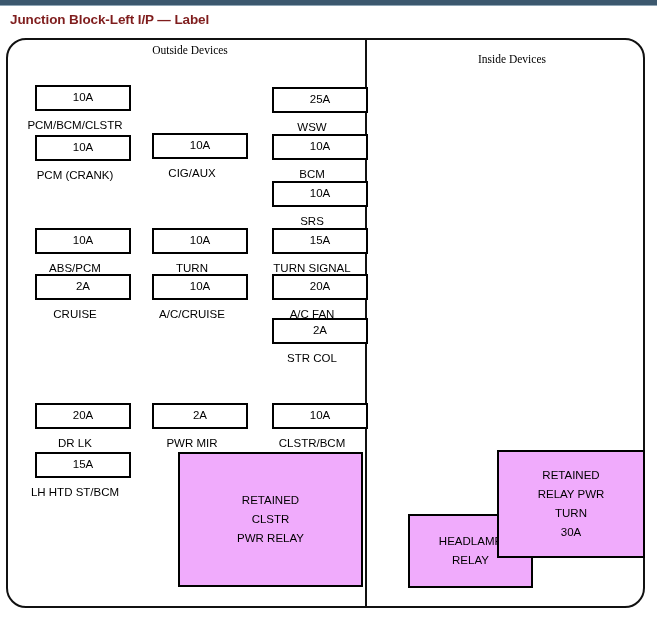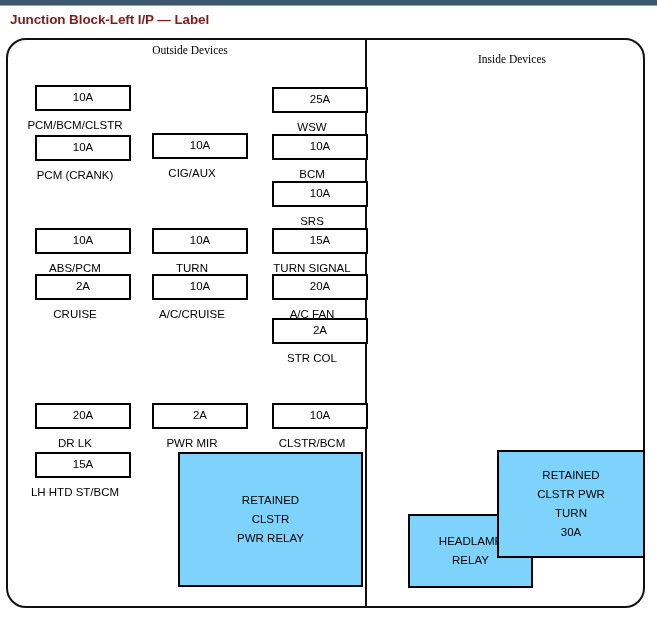--- a/index.html
+++ b/index.html
@@ -115,21 +115,21 @@
   .fuse-label.wide {
     width: 120px;
     margin-left: -20px;
   }
 
   
   .relay {
     position: absolute;
     border: 2px solid #000000;
     box-sizing: border-box;
-    background: #7dd3fc;
+    background: #f0abfc;
     display: flex;
     flex-direction: column;
     align-items: center;
     justify-content: center;
     font-size: 11.5px;
     color: #000000;
     line-height: 1.65;
     text-align: center;
   }
   .relay span { display: block; white-space: nowrap; }
@@ -243,16 +243,16 @@
   <span>PWR RELAY</span>
 </div>
 
 <div class="relay" id="relay-headlamp">
   <span>HEADLAMP</span>
   <span>RELAY</span>
 </div>
 
 <div class="relay" id="breaker-retained-accsry">
   <span>RETAINED</span>
-  <span>CLSTR PWR</span>
+  <span>RELAY PWR</span>
   <span>TURN</span>
   <span>30A</span>
 </div>
 
 </body></html>

